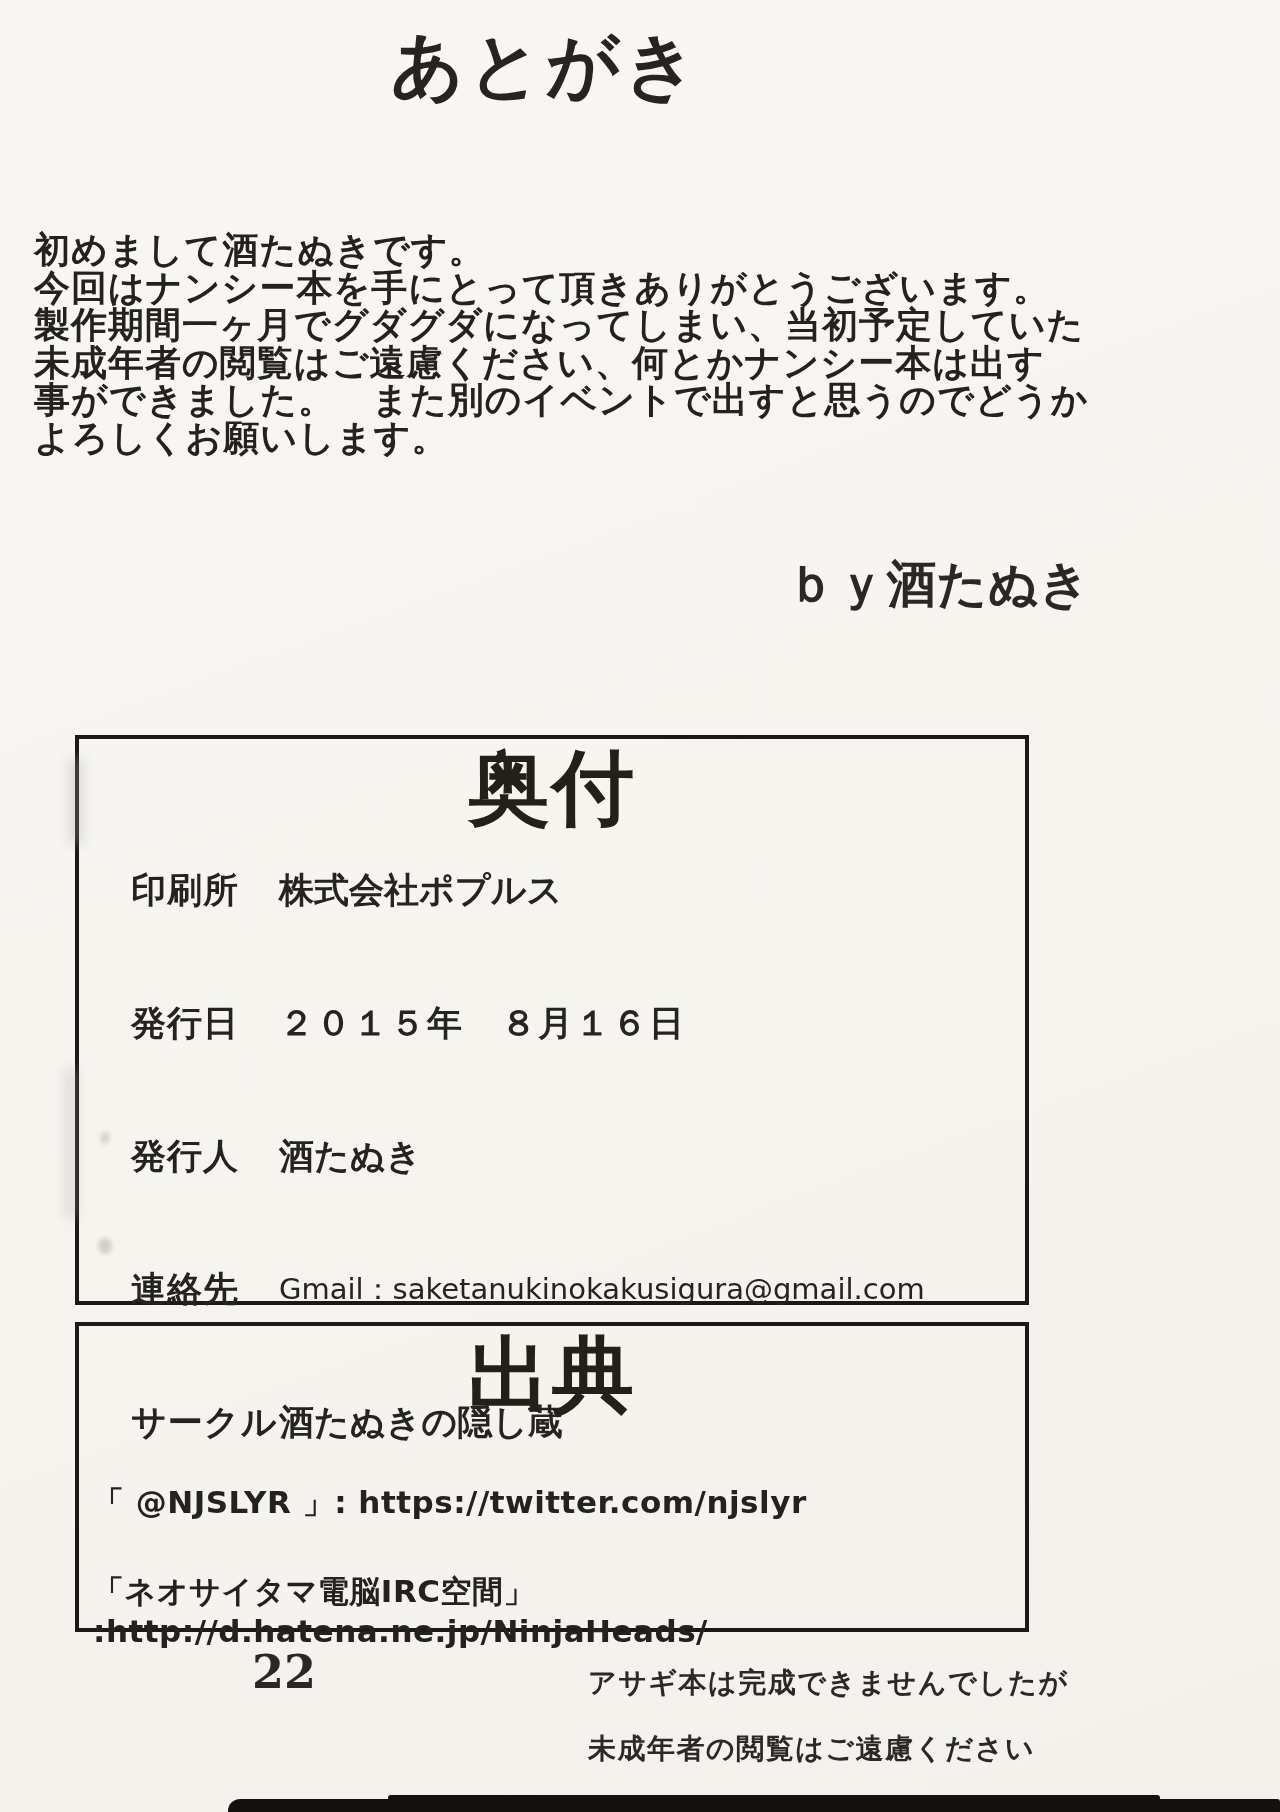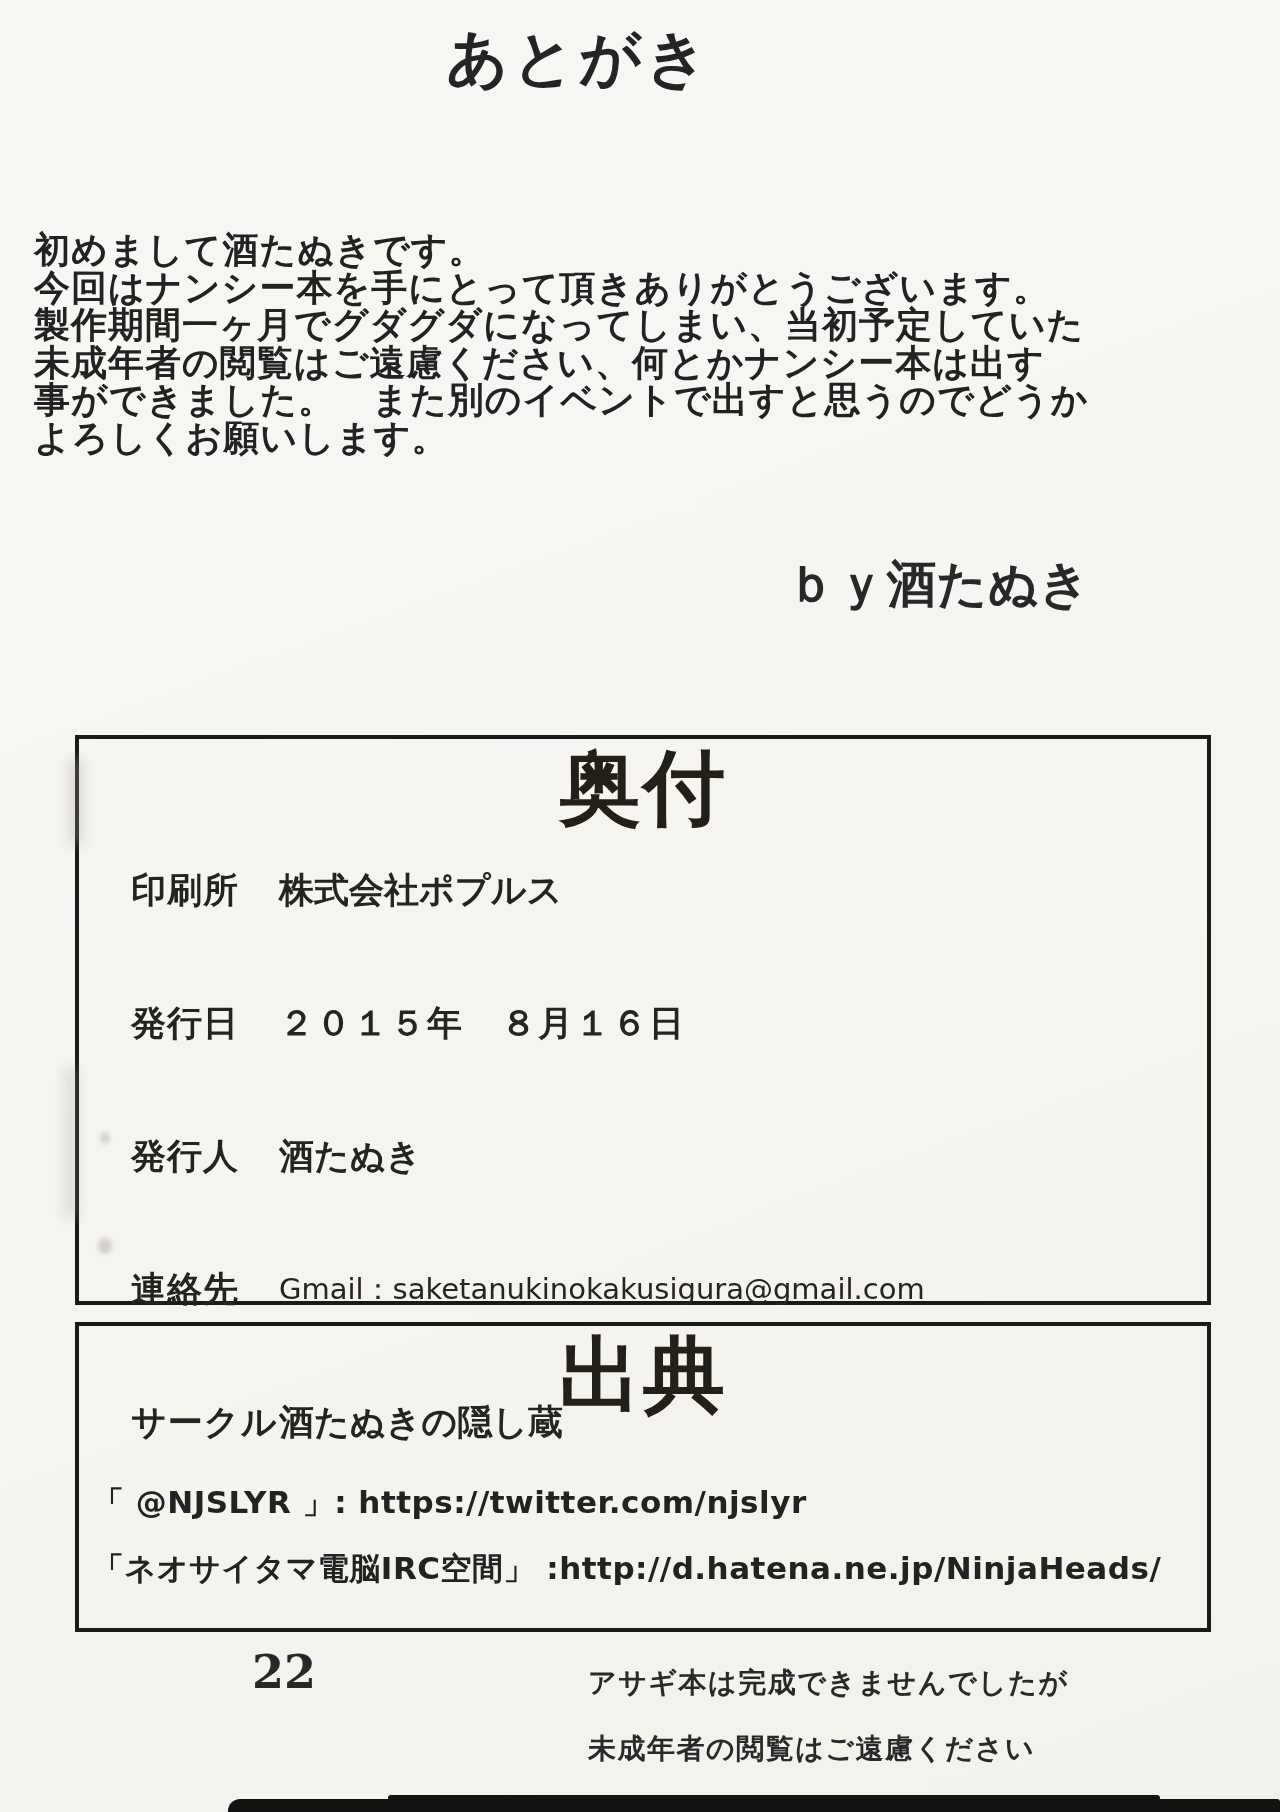--- a/index.html
+++ b/index.html
@@ -17,25 +17,24 @@
   }
 
   
   .title {
     position: absolute;
     top: 18px;
     left: 0;
     width: 1092px;
     text-align: center;
     font-family: "DejaVu Serif", "Liberation Serif", serif;
-    font-size: 61px;
+    font-size: 72px;
     font-weight: 800;
     letter-spacing: 4px;
     color: #262422;
-    margin-left: 33px;
   }
 
   
   .afterword {
     position: absolute;
     top: 231px;
     left: 34px;
     width: 1080px;
     font-size: 36px;
     line-height: 37.5px;
@@ -50,21 +49,21 @@
     right: 190px;
     font-size: 50px;
     font-weight: 700;
     color: #2a2826;
   }
 
   
   .box {
     position: absolute;
     left: 75px;
-    width: 1136px;
+    width: 954px;
     border: 4px solid #1c1a18;
     background: transparent;
   }
   .colophon-box { top: 735px; height: 570px; }
   .sources-box  { top: 1322px; height: 310px; }
 
   .box-title {
     margin-top: 2px;
     text-align: center;
     font-size: 82px;
@@ -93,21 +92,21 @@
     color: #262421;
   }
   .value.mincho { font-family: "DejaVu Serif", "Liberation Serif", serif; font-weight: 700; }
   .value.latin  { font-size: 29px; font-weight: 400; letter-spacing: 0; align-self: center; }
   .value.date   { letter-spacing: 2px; }
 
   .source-lines {
     margin: 60px 0 12px 14px;
     display: flex;
     flex-direction: column;
-    gap: 24px;
+    gap: 47px;
     font-size: 31px;
     font-weight: 700;
     color: #242220;
     letter-spacing: 0.5px;
   }
 
   
   .page-number {
     position: absolute;
     left: 252px;

